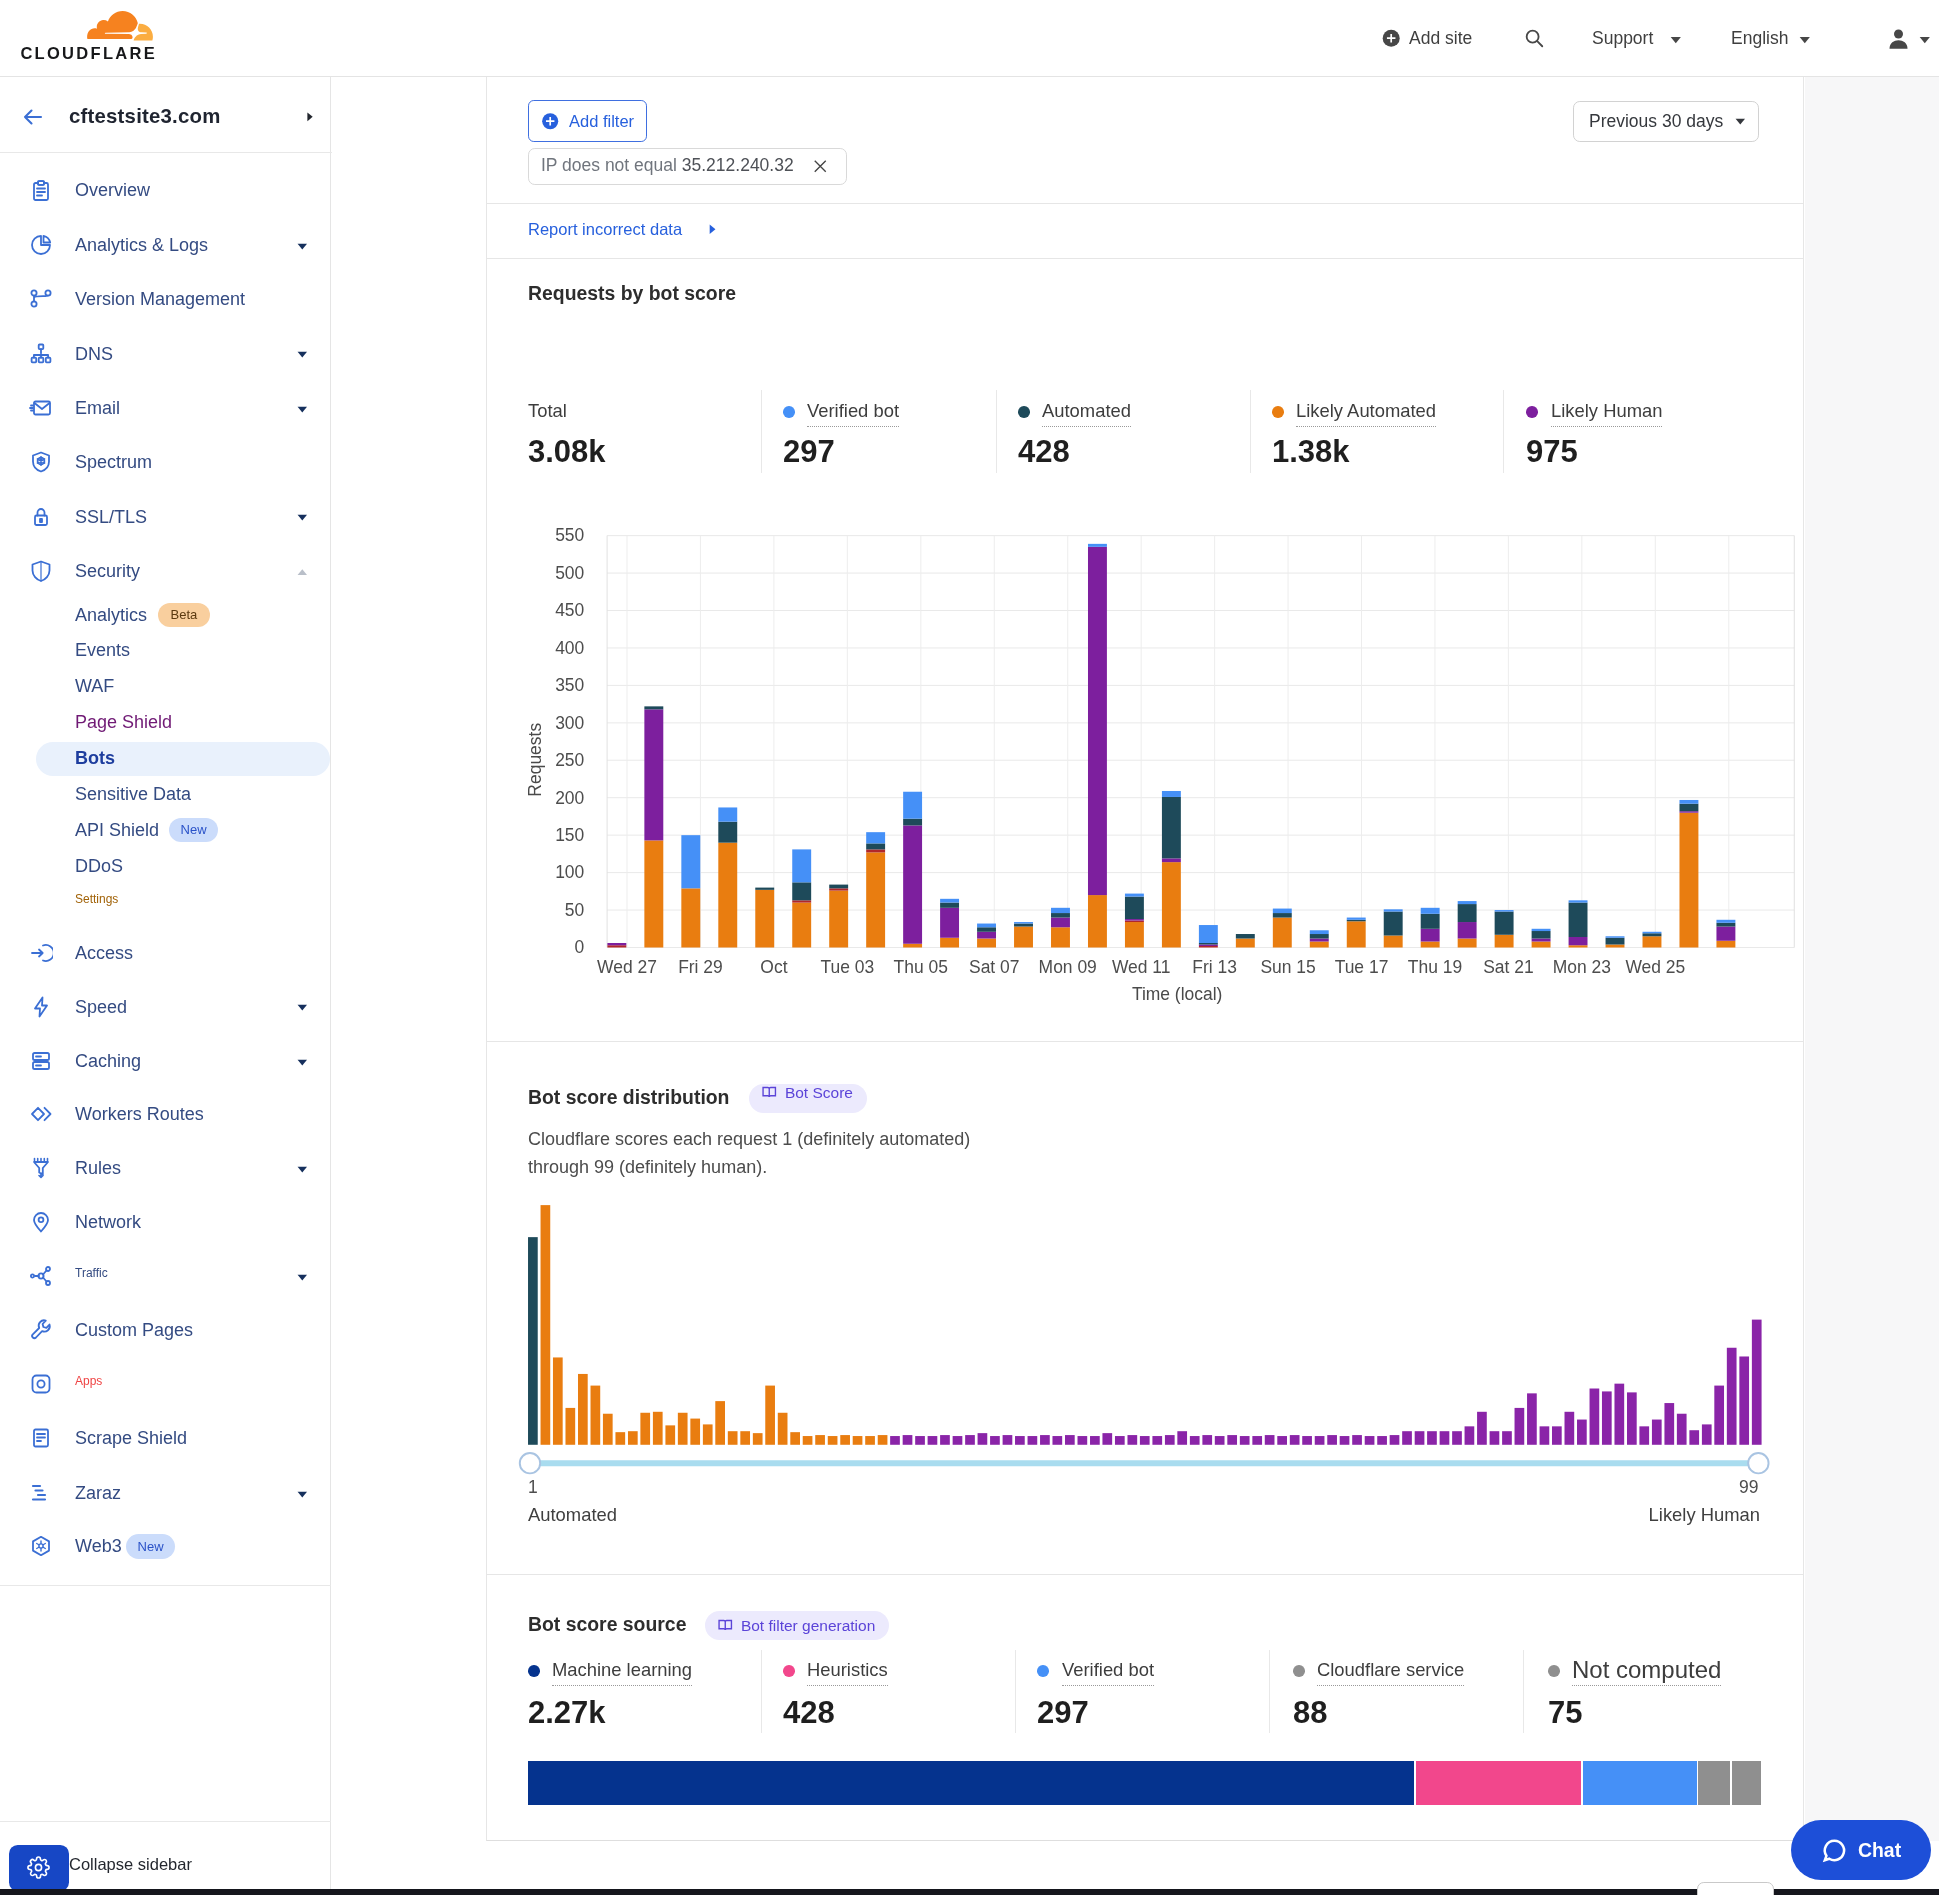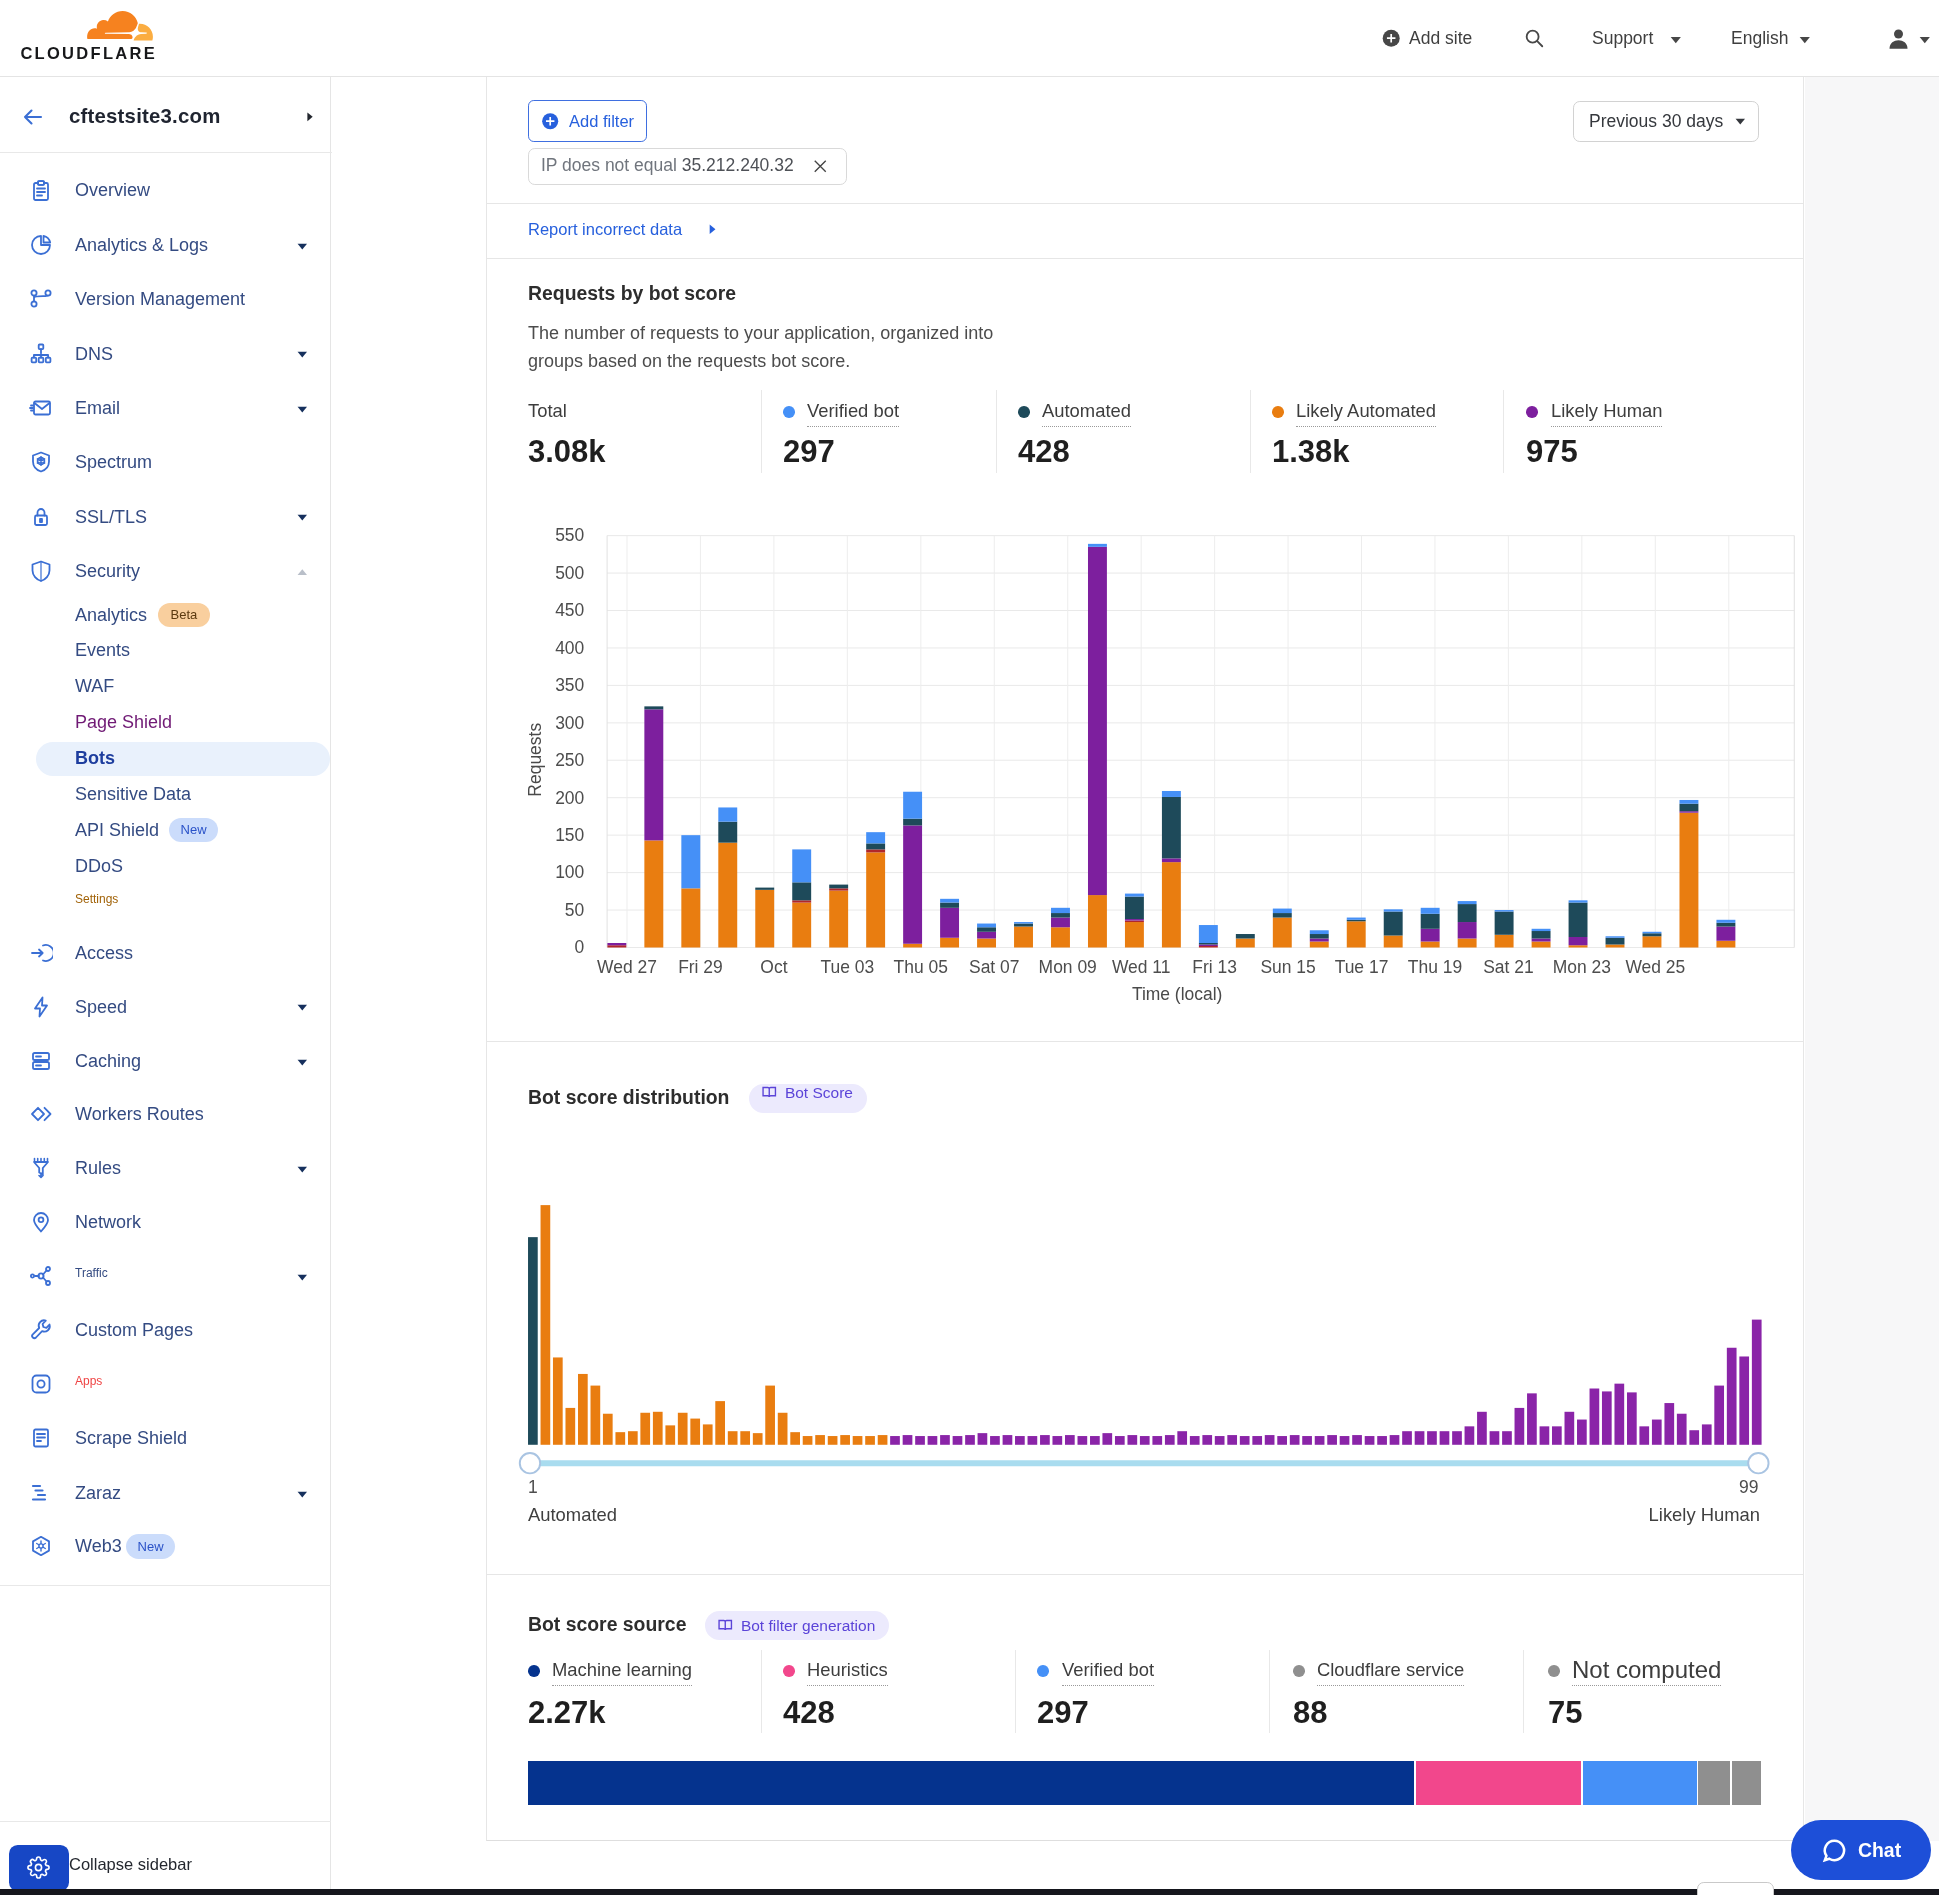--- a/index.html
+++ b/index.html
@@ -232,21 +232,20 @@
     <svg style="position:absolute;left:812px;top:158px" width="16.5" height="16.5" viewBox="0 0 24 24" fill="none" stroke="#444" stroke-width="2">
       <path d="M4 4 L20 20 M20 4 L4 20"></path>
     </svg>
     <div style="position:absolute;left:487px;top:203px;width:1317px;height:1px;background:#e6e6e6"></div>
     <div style="position:absolute;left:528px;top:220px;font-size:16.5px;color:#2760dd">Report incorrect data</div>
     <svg style="position:absolute;left:706px;top:223px" width="12.6" height="12.6" viewBox="0 0 12 12" xmlns="http://www.w3.org/2000/svg">
       <path d="M3.5 1.5 v9 L9 6 Z" fill="#2760dd"></path>
     </svg>
     <div style="position:absolute;left:487px;top:258px;width:1317px;height:1px;background:#e6e6e6"></div>
     <div style="position:absolute;left:528px;top:282px;font-size:19.4px;font-weight:bold;color:#2d2d2d">Requests by bot score</div>
-    <div style="position:absolute;left:528px;top:319px;font-size:18px;color:#4c4c4c;line-height:28px">The number of requests to your application, organized into<br>groups based on the requests bot score.</div>
     <div style="position:absolute;left:528px;top:402px;font-size:18.4px;line-height:18.4px;color:#3d3d3d;">Total</div>
     <div style="position:absolute;left:528px;top:434px;font-size:31px;font-weight:bold;color:#1f1f1f">3.08k</div>
     <div style="position:absolute;left:761px;top:390px;width:1px;height:83px;background:#e8e8e8"></div>
     <div style="position:absolute;left:996px;top:390px;width:1px;height:83px;background:#e8e8e8"></div>
     <div style="position:absolute;left:1250px;top:390px;width:1px;height:83px;background:#e8e8e8"></div>
     <div style="position:absolute;left:1503px;top:390px;width:1px;height:83px;background:#e8e8e8"></div>
     <div style="position:absolute;left:783px;top:406px;width:11.6px;height:11.6px;border-radius:50%;background:#4590f7"></div>
     <div style="position:absolute;left:807px;top:402px;font-size:18.4px;line-height:18.4px;color:#3d3d3d;border-bottom:1.9px dotted #9a9a9a;padding-bottom:5.8px;">Verified bot</div>
     <div style="position:absolute;left:783px;top:434px;font-size:31px;font-weight:bold;color:#1f1f1f">297</div>
     <div style="position:absolute;left:1018px;top:406px;width:11.6px;height:11.6px;border-radius:50%;background:#1e4a5a"></div>
@@ -259,20 +258,21 @@
     <div style="position:absolute;left:1551px;top:402px;font-size:18.4px;line-height:18.4px;color:#3d3d3d;border-bottom:1.9px dotted #9a9a9a;padding-bottom:5.8px;">Likely Human</div>
     <div style="position:absolute;left:1526px;top:434px;font-size:31px;font-weight:bold;color:#1f1f1f">975</div>
     <div style="position:absolute;left:487px;top:1041px;width:1317px;height:1px;background:#e6e6e6"></div>
     <div style="position:absolute;left:528px;top:1086px;font-size:19.4px;font-weight:bold;color:#2d2d2d">Bot score distribution</div>
     <div style="position:absolute;left:749px;top:1084px;height:29px;background:#eceafd;border-radius:14.6px;display:flex;align-items:flex-start;padding:0 13.6px 0 11.6px;gap:7.8px">
       <svg width="16.5" height="16.5" viewBox="0 0 24 24" fill="none" stroke="#5b44d8" stroke-width="2">
         <path d="M3 5 h7 a2 2 0 0 1 2 2 v12 a2 2 0 0 0 -2 -2 H3 Z M21 5 h-7 a2 2 0 0 0 -2 2 v12 a2 2 0 0 1 2 -2 h7 Z"></path>
       </svg>
       <span style="font-size:15.5px;color:#5b44d8">Bot Score</span>
     </div>
+    <div style="position:absolute;left:528px;top:1125px;font-size:18px;color:#4c4c4c;line-height:28px">Cloudflare scores each request 1 (definitely automated)<br>through 99 (definitely human).</div>
     <div style="position:absolute;left:528px;top:1477px;font-size:17.5px;color:#4d4d4d">1</div>
     <div style="position:absolute;left:1739px;top:1477px;font-size:17.5px;color:#4d4d4d">99</div>
     <div style="position:absolute;left:528px;top:1504px;font-size:18.4px;color:#3f3f3f">Automated</div>
     <div style="position:absolute;right:180px;top:1504px;font-size:18.4px;color:#3f3f3f">Likely Human</div>
     <div style="position:absolute;left:487px;top:1574px;width:1317px;height:1px;background:#e6e6e6"></div>
     <div style="position:absolute;left:528px;top:1613px;font-size:19.4px;font-weight:bold;color:#2d2d2d">Bot score source</div>
     <div style="position:absolute;left:705px;top:1611px;height:29px;background:#eceafd;border-radius:14.6px;display:flex;align-items:center;padding:0 13.6px 0 11.6px;gap:7.8px">
       <svg width="16.5" height="16.5" viewBox="0 0 24 24" fill="none" stroke="#5b44d8" stroke-width="2">
         <path d="M3 5 h7 a2 2 0 0 1 2 2 v12 a2 2 0 0 0 -2 -2 H3 Z M21 5 h-7 a2 2 0 0 0 -2 2 v12 a2 2 0 0 1 2 -2 h7 Z"></path>
       </svg>

